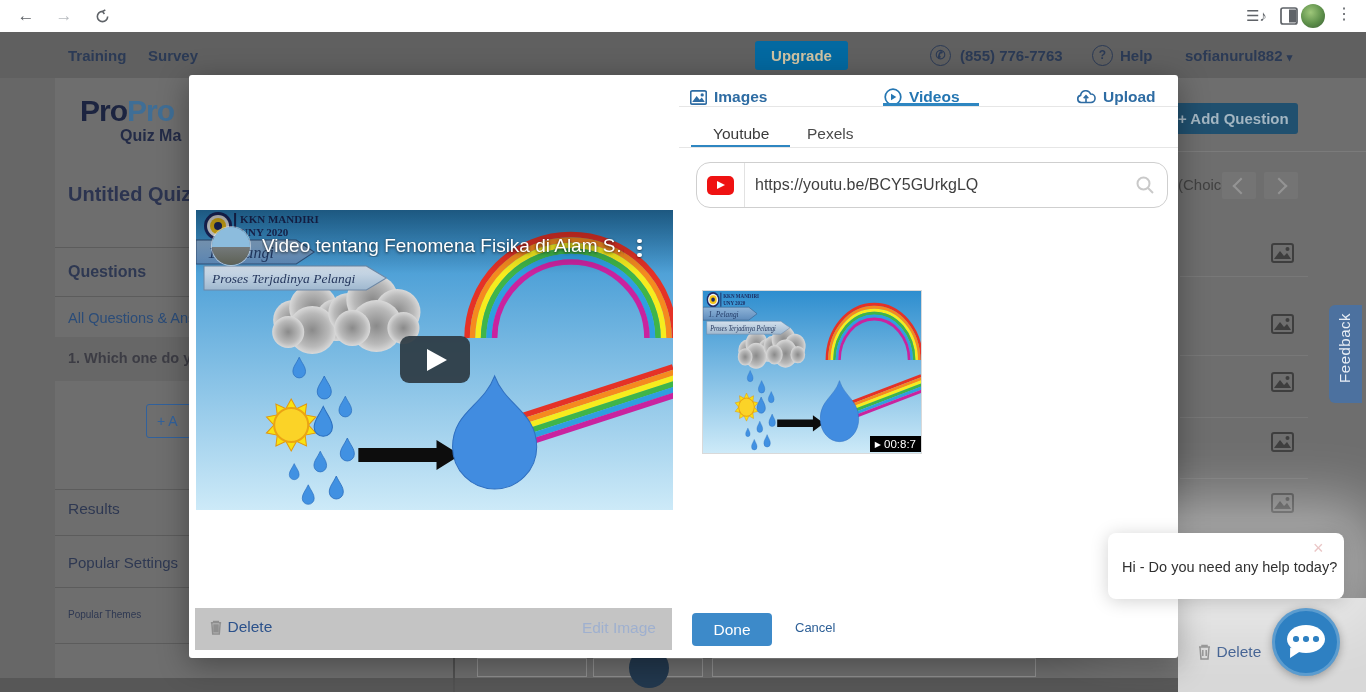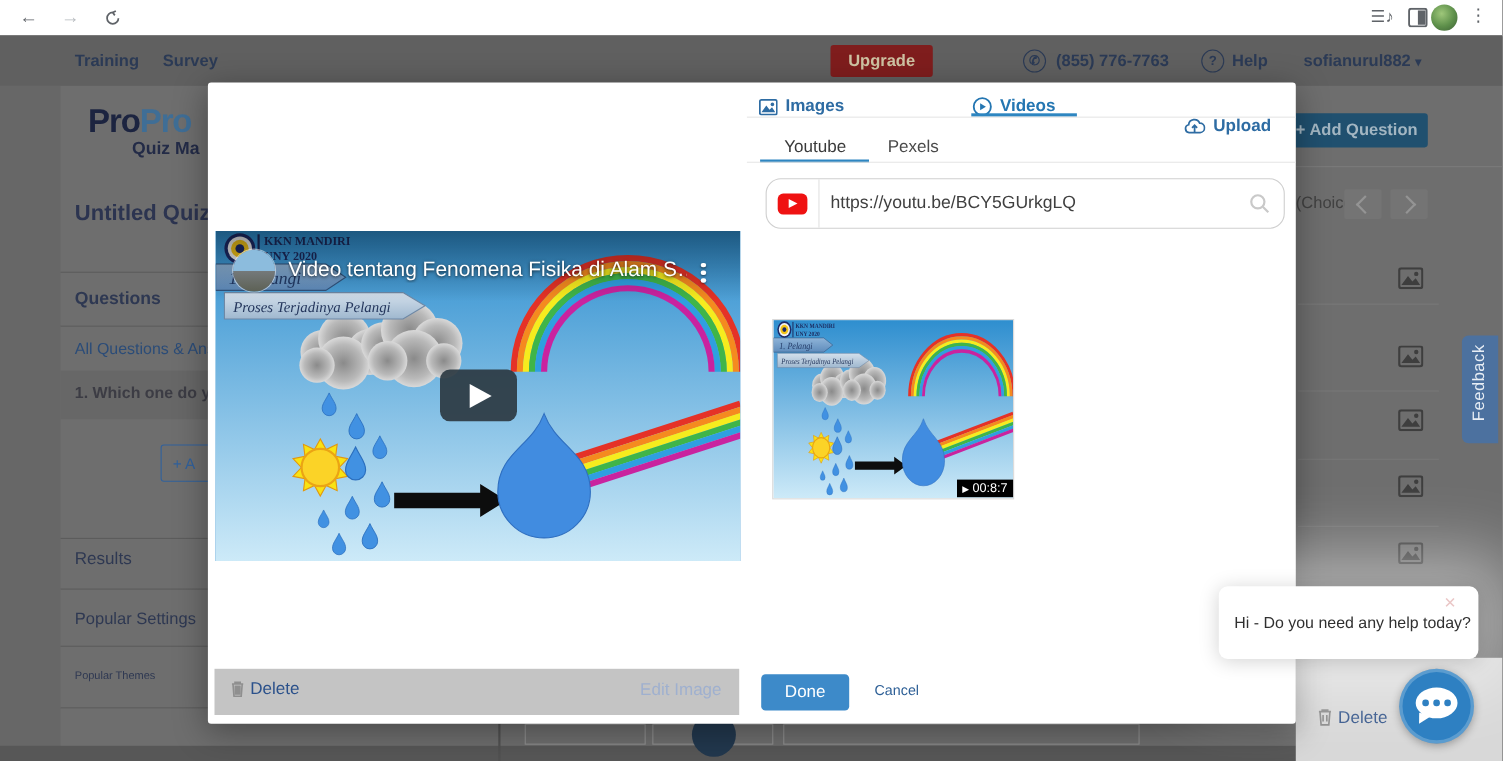--- a/index.html
+++ b/index.html
@@ -8,21 +8,21 @@
   .abs{position:absolute;}
   
   .chrome{left:0;top:0;width:1366px;height:32px;background:#fff;border-bottom:1px solid #dcdcdc;}
   .chrome .navbtn{top:4px;width:24px;height:24px;color:#5f6368;font-size:17px;text-align:center;line-height:24px;}
   .omnibox{left:232px;top:3px;width:1000px;height:26px;background:#f1f3f4;border-radius:13px;}
   .chromeicon{top:5px;width:22px;height:22px;color:#5f6368;}
   .avatar-chrome{left:1301px;top:4px;width:24px;height:24px;border-radius:50%;background:radial-gradient(circle at 40% 35%,#9ec77a 0%,#5d8f4a 55%,#3c5e35 100%);}
   
   .page-topbar{left:0;top:32px;width:1366px;height:46px;background:#606060;}
   .dimtext{color:#2b3a55;font-size:15px;font-weight:bold;}
-  .upgrade-btn{left:755px;top:41px;width:93px;height:29px;background:#7f1d1d;border-radius:3px;color:#cfc3a3;font-size:15px;font-weight:bold;text-align:center;line-height:29px;}
+  .upgrade-btn{left:755px;top:41px;width:93px;height:29px;background:#0369a1;border-radius:3px;color:#cfc3a3;font-size:15px;font-weight:bold;text-align:center;line-height:29px;}
   .ring{border:1.5px solid #2b3a55;border-radius:50%;width:19px;height:19px;text-align:center;line-height:19px;font-size:12px;color:#2b3a55;font-weight:bold;}
   .logo1{color:#1c2440;font-size:30px;font-weight:bold;letter-spacing:-1px;}
   .logo2{color:#3f6e96;font-size:30px;font-weight:bold;letter-spacing:-1px;}
   .sideline{left:55px;width:134px;height:1px;background:#5c5c5c;}
   .leftstrip{left:0;top:78px;width:55px;height:614px;background:#676767;}
   .botband{left:0;top:678px;width:1178px;height:14px;background:#575757;}
   .dimbox{border:1px solid #8f8f8f;}
   .img-ico{left:1271px;width:23px;height:20px;}
   .rowline{left:1180px;width:128px;height:1px;background:#787878;}
   .feedback{left:1329px;top:305px;width:33px;height:98px;background:#4c719f;border-radius:6px 0 0 6px;color:#e8eef5;font-size:15px;}
@@ -317,21 +317,21 @@
           </svg>
         <span>Images</span>
       </div>
       <div class="abs tab" style="left:205px;top:13px;color:#2476b2;">
         <svg width="18" height="18" viewBox="0 0 18 18">
             <circle cx="9" cy="9" r="7.8" fill="none" stroke="#2476b2" stroke-width="1.7"></circle>
             <path d="M7,5.8 L12.3,9 L7,12.2 Z" fill="#2476b2"></path>
           </svg>
         <span>Videos</span>
       </div>
-      <div class="abs tab" style="left:397px;top:31px;">
+      <div class="abs tab" style="left:397px;top:13px;">
         <svg width="20" height="16" viewBox="0 0 20 16">
             <path d="M5,13.5 a3.6,3.6 0 0 1 -0.4,-7.1 A5.2,5.2 0 0 1 14.6,5 A3.6,3.6 0 0 1 15,13.5 Z" fill="none" stroke="#2e6ca3" stroke-width="1.6"></path>
             <path d="M10,13 V7 M7.7,9.3 L10,6.8 L12.3,9.3" stroke="#2e6ca3" stroke-width="1.6" fill="none"></path>
           </svg>
         <span>Upload</span>
       </div>
       <div class="abs underline" style="left:204px;top:28px;width:96px;"></div>
       <div class="abs hline" style="left:0;top:31px;width:499px;"></div>
 
       <div class="abs subtab" style="left:34px;top:50px;">Youtube</div>

